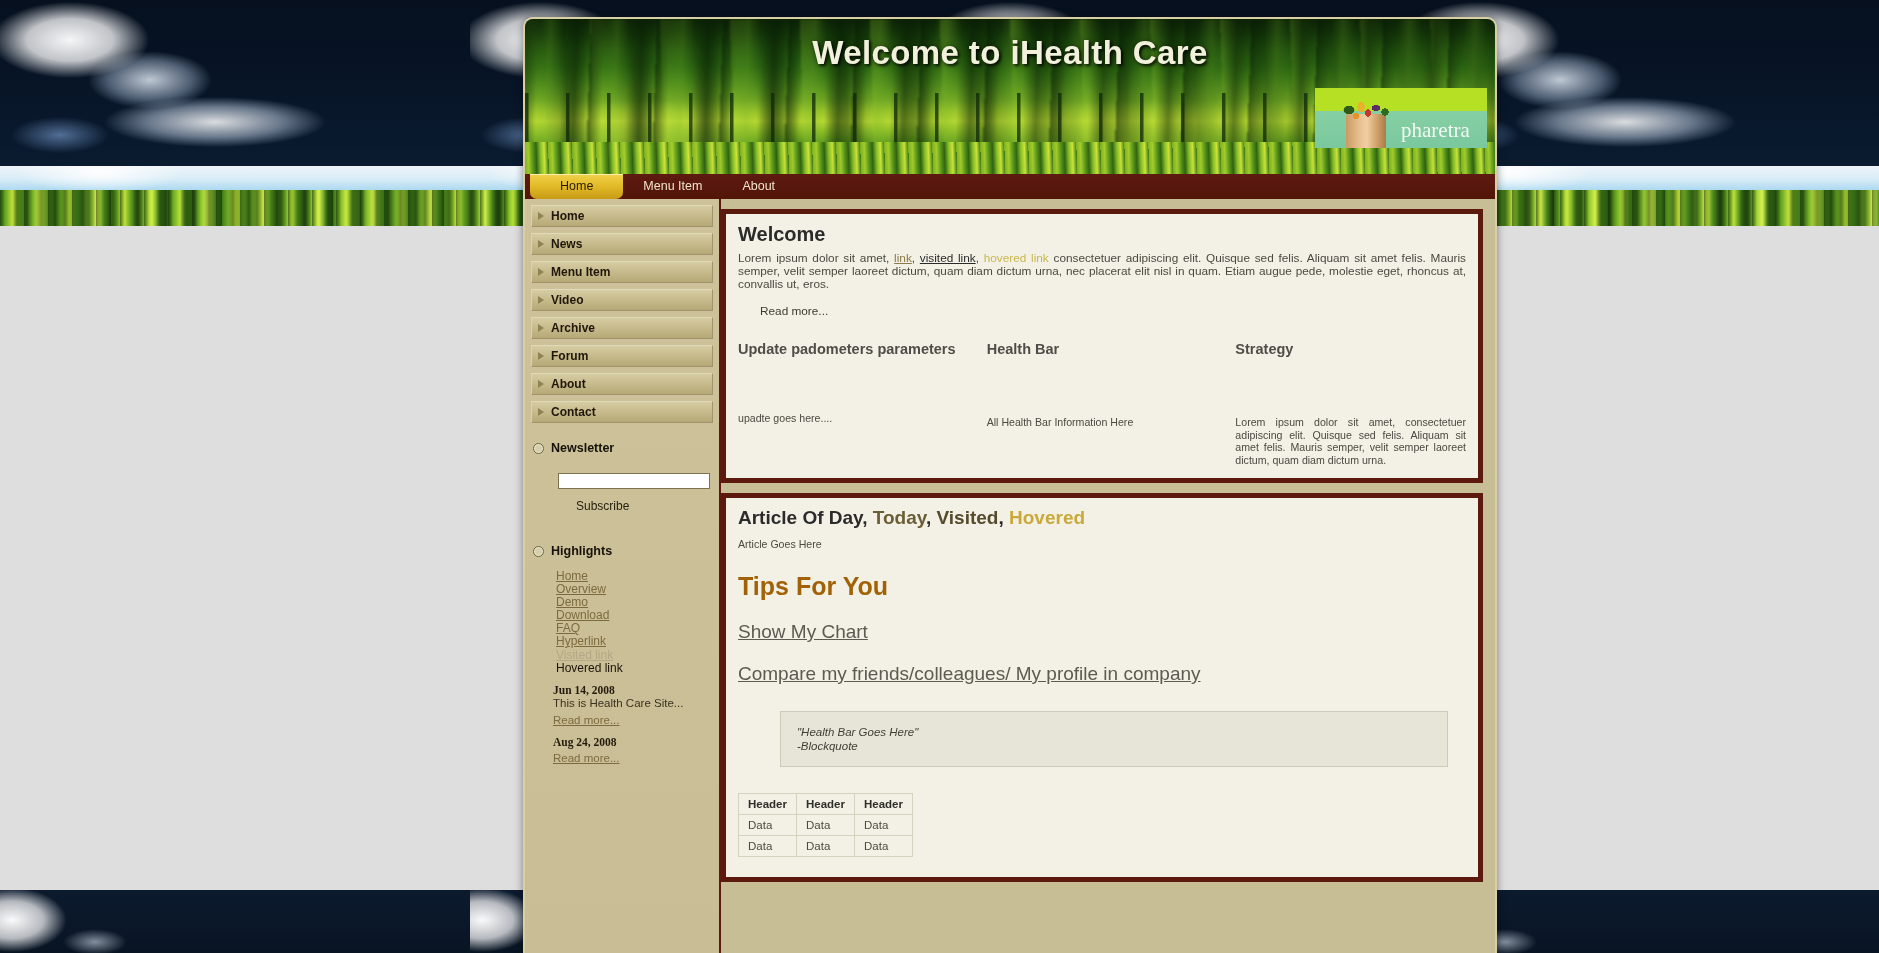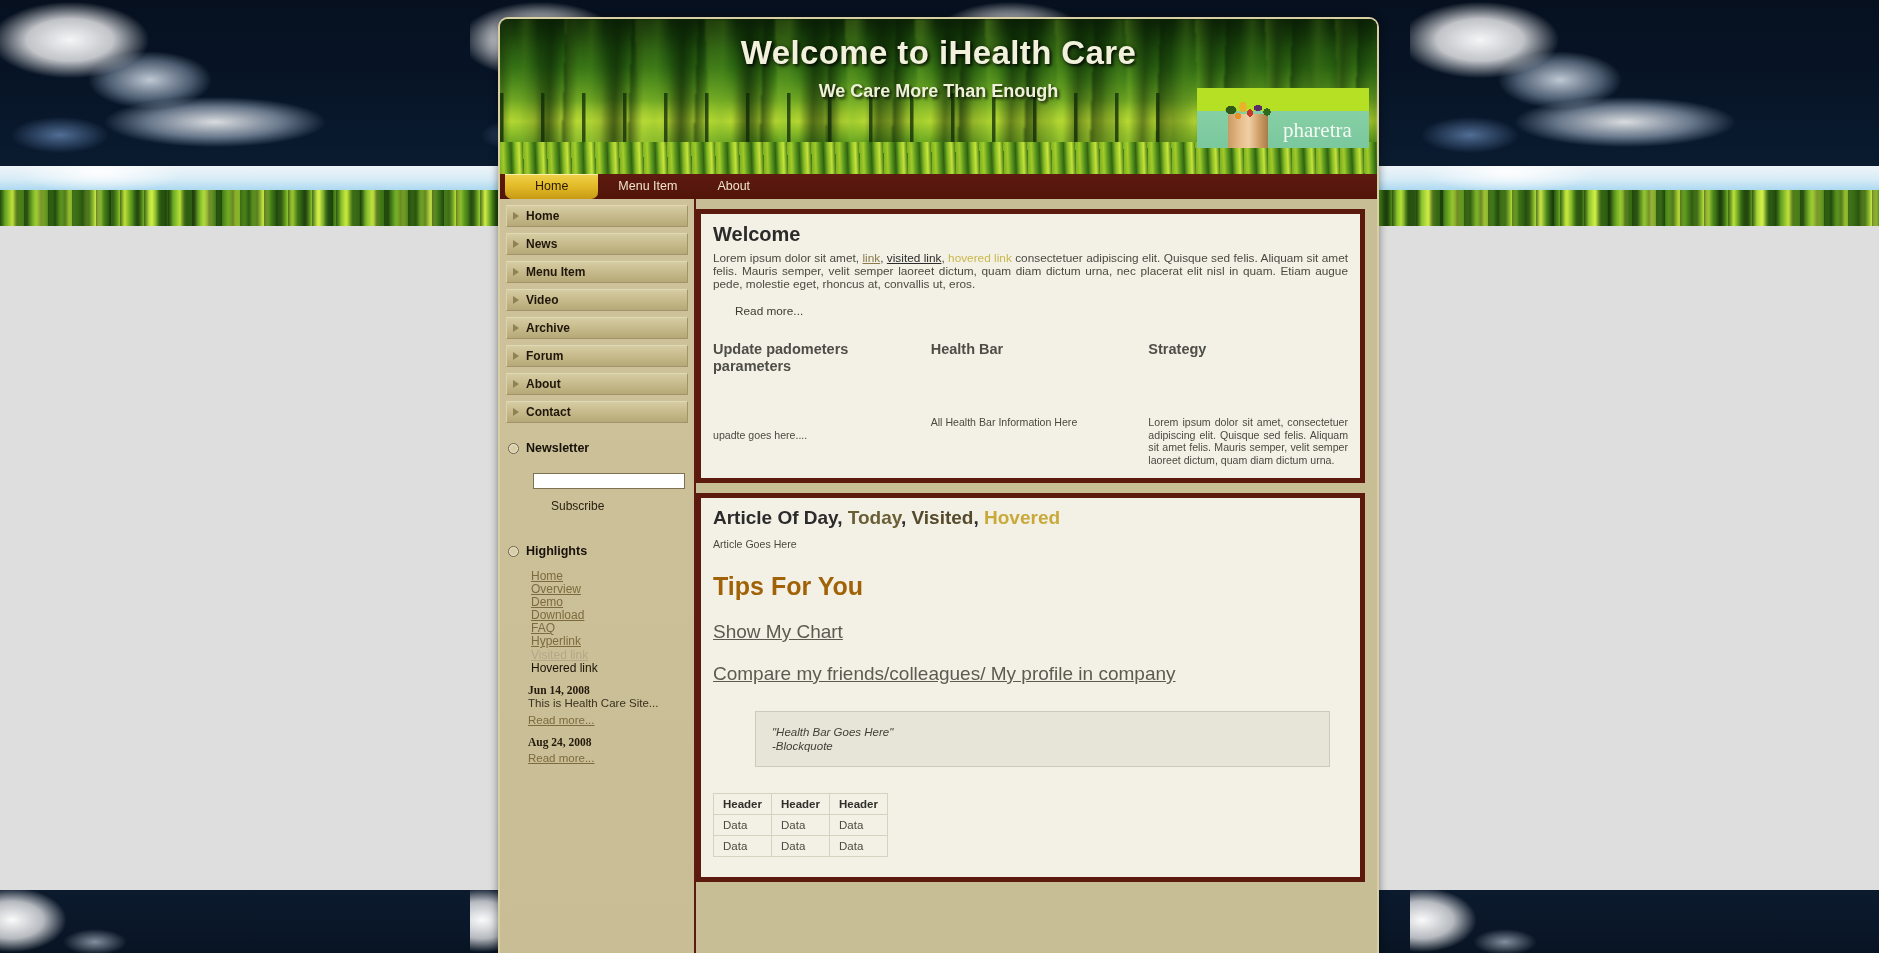--- a/index.html
+++ b/index.html
@@ -57,21 +57,21 @@
     background:
       radial-gradient(ellipse 78px 46px at 12px 30px, rgba(255,255,255,.98) 0%, rgba(255,255,255,.7) 40%, rgba(255,255,255,0) 70%),
       radial-gradient(ellipse 44px 18px at 95px 52px, rgba(230,242,255,.55) 0%, rgba(255,255,255,0) 72%),
       linear-gradient(180deg,#0c1a2e 0%,#0a1729 60%,#081422 100%);
     background-repeat:repeat-x,repeat-x,repeat;
     background-size:470px 63px,470px 63px,auto;
   }
 
   
   #shell{
-    position:absolute;left:498px;top:17px;width:881px;height:936px;
+    position:absolute;left:523px;top:17px;width:974px;height:936px;
     z-index:3;
     border:2px solid #d9cfa4;
     border-bottom:none;
     border-radius:10px 10px 0 0;
     box-sizing:border-box;
     overflow:hidden;
     box-shadow:0 0 9px rgba(0,0,0,.45);
   }
 
   
@@ -276,21 +276,20 @@
 </div>
 
 <div id="shell">
 
   <div id="banner">
     <div class="foliage"></div>
     <div class="trunks"></div>
     <div class="grass"></div>
     <div id="hdr-text">
       <div id="site-title">Welcome to iHealth Care</div>
-      <div id="site-tag">We Care More Than Enough</div>
     </div>
     <div id="logo">
       <div class="bag">
         <div class="paper"></div>
         <div class="veg"></div>
       </div>
       <div id="logo-text">pharetra</div>
     </div>
   </div>
 

